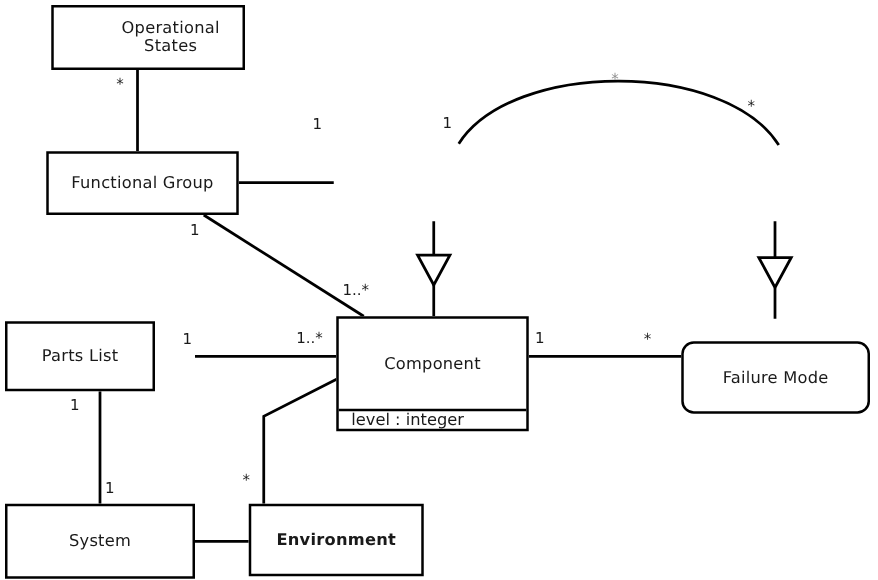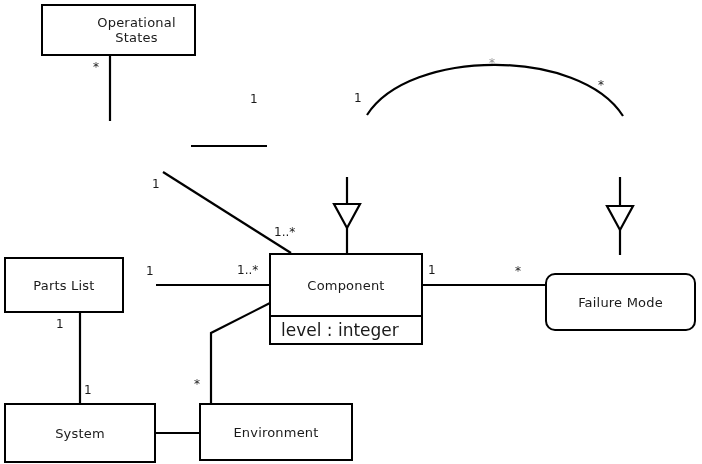--- a/index.html
+++ b/index.html
@@ -42,24 +42,24 @@
     color: #1a1a1a;
     letter-spacing: 0.2px;
     padding: 0 6px;
     text-align: center;
   }
   .class-attr-compartment {
     border-top: 2px solid #000000;
     display: flex;
     align-items: center;
     justify-content: flex-start;
-    font-size: 17px;
+    font-size: 13px;
     color: #1a1a1a;
     padding: 0 10px;
-    height: 28px;
+    height: 16px;
     box-sizing: border-box;
   }
   .multiplicity {
     position: absolute;
     font-size: 12px;
     color: #1a1a1a;
     white-space: nowrap;
     z-index: 6;
     line-height: 1;
   }
@@ -98,41 +98,44 @@
 
     <line x1="156" y1="433" x2="199" y2="433" stroke="#000" stroke-width="2.2"></line>
 
     <polyline points="211,403 211,333 270,303" fill="none" stroke="#000" stroke-width="2.2"></polyline>
   </svg>
 
   <div class="uml-class" style="left:41px; top:4px; width:155px; height:52px;padding-left:36px;">
     <div class="class-name-compartment">Operational States</div>
   </div>
 
+  <div class="uml-class" style="left:37px; top:121px; width:154px; height:51px;">
+    <div class="class-name-compartment">Functional Group</div>
+  </div>
 
 
 
   <div class="uml-class" style="left:4px; top:257px; width:120px; height:56px;">
     <div class="class-name-compartment">Parts List</div>
   </div>
 
   <div class="uml-class" style="left:269px; top:253px; width:154px; height:92px;">
     <div class="class-name-compartment">Component</div>
     <div class="class-attr-compartment">level : integer</div>
   </div>
 
   <div class="uml-class" style="left:545px; top:273px; width:151px; height:58px;border-radius:10px;">
     <div class="class-name-compartment">Failure Mode</div>
   </div>
 
   <div class="uml-class" style="left:4px; top:403px; width:152px; height:60px;">
     <div class="class-name-compartment">System</div>
   </div>
 
-  <div class="uml-class" style="left:199px; top:403px; width:154px; height:58px;">
+  <div class="uml-class" style="left:199px; top:403px; width:140px; height:58px;font-weight:bold;">
     <div class="class-name-compartment">Environment</div>
   </div>
 
   <div class="multiplicity" style="left:93px; top:61px;">*</div>
 
   <div class="multiplicity" style="left:250px; top:93px;">1</div>
 
   <div class="multiplicity" style="left:354px; top:92px;">1</div>
 
   <div class="multiplicity faint" style="left:489px; top:57px;">*</div>

